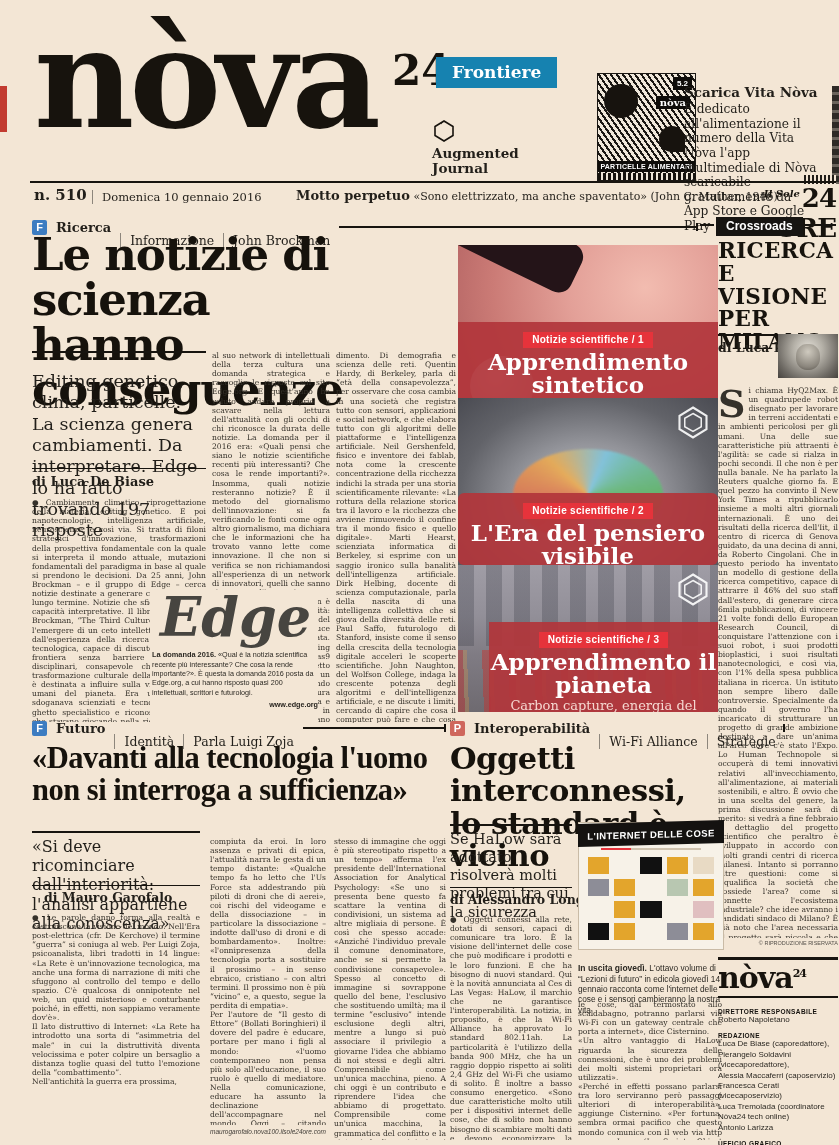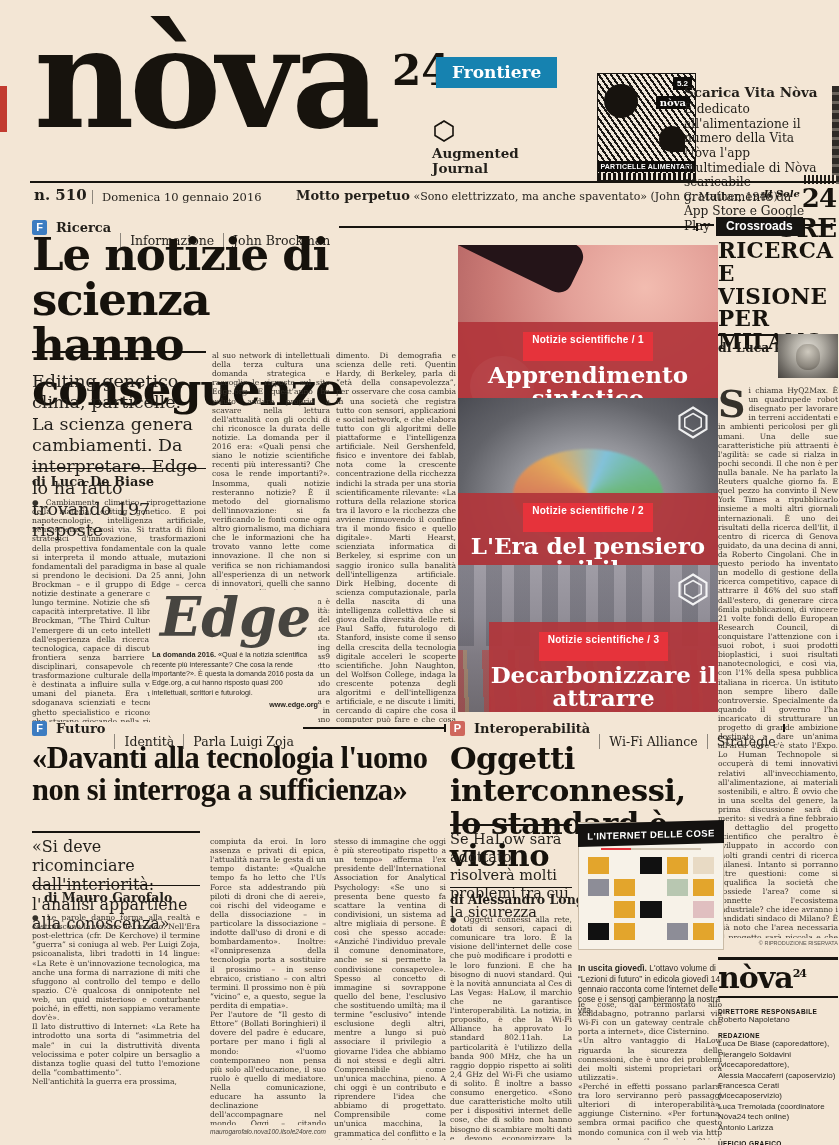--- a/index.html
+++ b/index.html
@@ -98,23 +98,23 @@
   .photo-brain{background:radial-gradient(ellipse at 50% 60%,#bcbcc1 0%,#94959b 38%,#626369 70%,#4a4b52 100%);}
   .brain-fan{position:absolute;left:50%;top:58%;width:150px;height:92px;transform:translate(-50%,-50%);
      border-radius:50%;filter:blur(1px);opacity:.85;
      background:conic-gradient(from 240deg,#d9534f,#f0ad4e,#7ec8e3,#5cb85c,#b07cc6,#d9534f);}
   .photo-city{background:linear-gradient(#a09da6 0%,#928f98 35%,#807c84 60%,#6e6a70 100%);}
   .city-bld{position:absolute;left:0;right:0;top:0;height:55%;opacity:.5;
      background:repeating-linear-gradient(90deg,rgba(52,54,64,.55) 0 16px,rgba(52,54,64,0) 16px 28px);}
   .city-streak{position:absolute;left:0;right:0;bottom:0;height:42%;opacity:.8;
      background:repeating-linear-gradient(88deg,rgba(200,45,40,.55) 0 7px,rgba(233,150,60,.35) 7px 11px,rgba(110,104,110,0) 11px 26px);}
   .band{position:absolute;left:0;right:0;bottom:0;background:rgba(177,54,59,.93);text-align:center;color:#fff;padding-top:6px;}
-  .band-1{height:70px;} .band-2{height:66px;} .band-3{height:84px;margin-left:31px;}
+  .band-1{height:70px;} .band-2{height:66px;border-radius:6px;} .band-3{height:84px;margin-left:31px;}
   .badge{display:inline-block;background:#e6333b;color:#fff;font:bold 10px "Liberation Sans",sans-serif;
-     padding:2px 9px 16px;letter-spacing:.3px;}
+     padding:2px 9px 3px;letter-spacing:.3px;}
   .card-title{font-size:23px;font-weight:bold;line-height:1.0;margin-top:2px;}
   .card-sub{font-size:13px;line-height:1.12;color:#f5d7d0;margin-top:3px;padding:0 10px;}
   .hex-mark{position:absolute;right:10px;top:8px;opacity:.9;}
   
   .bl-headline{left:32px;top:742px;width:428px;font-size:30.5px;font-weight:bold;line-height:1.06;letter-spacing:-.5px;color:#16120c;font-family:Liberation Serif, serif;}
   .bl-sf-rule{left:32px;top:831px;width:168px;height:2px;}
   .bl-standfirst{left:32px;top:837px;width:168px;font-size:16px;line-height:1.2;}
   .bl-rule2{left:32px;top:885px;width:168px;height:1px;}
   .bl-byline{left:44px;top:890px;font-size:12.5px;font-weight:bold;text-align:center;}
   .bl-col1{left:32px;top:913px;width:168px;height:227px;}
@@ -265,21 +265,21 @@
     <div class="photo photo-city">
       <div class="city-bld"></div>
       <div class="city-streak"></div>
       <svg class="hex-mark" width="30" height="33" viewBox="0 0 20 22">
         <polygon points="10,1 19,6.5 19,15.5 10,21 1,15.5 1,6.5" fill="none" stroke="#fff" stroke-width="1.4"></polygon>
         <polygon points="10,5 15.5,8.2 15.5,13.8 10,17 4.5,13.8 4.5,8.2" fill="none" stroke="#fff" stroke-width="1"></polygon>
       </svg>
     </div>
     <div class="band band-3">
       <span class="badge">Notizie scientifiche / 3</span>
-      <div class="card-title">Decarbonizzare il attrarre</div>
+      <div class="card-title">Apprendimento il pianeta</div>
       <div class="card-sub">Carbon capture, energia del vento, batterie allo stato solido: tre sfide al climate change</div>
       
     </div>
   </div>
 
   <div class="abs secrow secrow-bl">
     <div class="sq-icon sq-blue">F</div>
     <span class="sec-label">Futuro</span>
     <span class="sec-label2">Identità</span>
     <span class="sec-label2">Parla Luigi Zoja</span>

